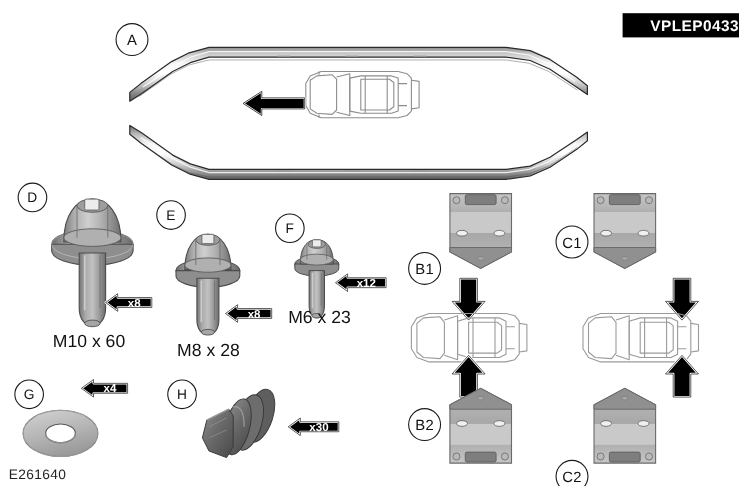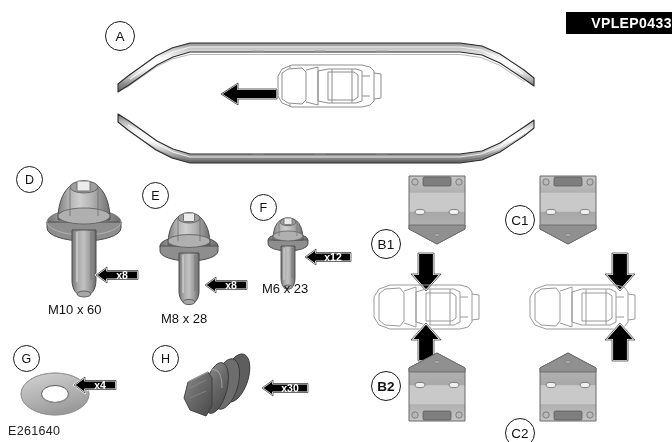--- a/index.html
+++ b/index.html
@@ -31,21 +31,21 @@
   #clip-partnum-label{width:86px;height:22px;font-size:14.5px;}
   
   .qtytag{position:absolute;height:20px;display:block;}
   .qtytag svg{display:block;overflow:visible;}
   .qtytag text{
     font-family:"Liberation Sans","DejaVu Sans",sans-serif;
     font-size:10.5px;font-weight:bold;fill:#ffffff;
   }
 
   
-  .caption{font-size:13px;color:#111;white-space:nowrap;}
+  .caption{font-size:16px;color:#111;white-space:nowrap;}
 
   
   #figure-code{font-size:12.5px;color:#222;letter-spacing:.3px;text-align:right;}
 
   
   .art{position:absolute;display:block;}
 </style>
 </head>
 <body>
 
@@ -260,21 +260,21 @@
 
   <div class="callout sm abs" style="left:13px;top:345px;">G</div>
 
   <svg class="art" style="left:18px;top:370px;width:74px;height:48px;" viewBox="0 0 74 48">
     <ellipse cx="37" cy="24" rx="34" ry="21" fill="url(#washGrad)" stroke="#5a5a5a" stroke-width="1"></ellipse>
     <ellipse cx="37" cy="24" rx="34" ry="21" fill="none" stroke="#efefef" stroke-width=".8" opacity=".5"></ellipse>
     <ellipse cx="37" cy="24" rx="13.5" ry="8.5" fill="#ffffff" stroke="#5a5a5a" stroke-width="1"></ellipse>
     <path d="M23.5,24 A13.5,8.5 0 0 0 50.5,24" fill="none" stroke="#8f8f8f" stroke-width="1.1"></path>
   </svg>
 
-  <div class="qtytag" style="left:72px;top:375px;">
+  <div class="qtytag" style="left:72px;top:343px;">
     <svg width="46" height="20" viewBox="0 0 46 20">
       <path d="M2,10 L13,2 L13,5.5 L44,5.5 L44,14.5 L13,14.5 L13,18 Z" fill="#000000" stroke="#ffffff" stroke-width="2" stroke-linejoin="round"></path>
       <path d="M2,10 L13,2 L13,5.5 L44,5.5 L44,14.5 L13,14.5 L13,18 Z" fill="none" stroke="#2b2b2b" stroke-width=".7" stroke-linejoin="round"></path>
       <text x="28" y="13.8" text-anchor="middle">x4</text>
     </svg>
   </div>
 
   <div class="callout sm abs" style="left:152px;top:345px;">H</div>
 
   <svg class="art" style="left:178px;top:348px;width:86px;height:80px;" viewBox="0 0 86 80">
@@ -332,21 +332,21 @@
       <path d="M98,15 L106,15 M98,35 L106,35"></path>
       <path d="M68,7 L68,43 M88,7 L88,43"></path>
     </g>
   </svg>
 
   <svg class="art" style="left:406px;top:320px;width:40px;height:44px;" viewBox="0 0 40 44">
     <path d="M20,3 L35,20 L28,20 L28,41 L12,41 L12,20 L5,20 Z" fill="#000000" stroke="#ffffff" stroke-width="2.2" stroke-linejoin="round"></path>
     <path d="M20,3 L35,20 L28,20 L28,41 L12,41 L12,20 L5,20 Z" fill="none" stroke="#2b2b2b" stroke-width=".7" stroke-linejoin="round"></path>
   </svg>
 
-  <div class="callout md abs" style="left:371px;top:371px;font-weight:bold;">B2</div>
+  <div class="callout md abs" style="left:371px;top:371px;">B2</div>
 
   <svg class="art" style="left:406px;top:350px;width:62px;height:74px;" viewBox="0 0 62 74">
     <path d="M3,71 L59,71 L59,18 L31,3 L3,18 Z" fill="url(#brkGradFlip)" stroke="#6a6a6a" stroke-width="1"></path>
     <rect x="17" y="61" width="28" height="9" rx="1.5" fill="#7e7e7e" stroke="#5d5d5d" stroke-width=".8"></rect>
     <circle cx="9" cy="65" r="3.2" fill="#b9b9b9" stroke="#6f6f6f" stroke-width=".8"></circle>
     <circle cx="53" cy="65" r="3.2" fill="#b9b9b9" stroke="#6f6f6f" stroke-width=".8"></circle>
     <ellipse cx="14" cy="35" rx="5" ry="2.6" fill="#f0f0f0" stroke="#6a6a6a" stroke-width=".8"></ellipse>
     <ellipse cx="48" cy="35" rx="5" ry="2.6" fill="#f0f0f0" stroke="#6a6a6a" stroke-width=".8"></ellipse>
     <path d="M3,22 L59,22 L59,18 L31,3 L3,18 Z" fill="#909090" stroke="#6a6a6a" stroke-width=".9"></path>
     <ellipse cx="31" cy="12" rx="3" ry="1.6" fill="#a8a8a8" stroke="#777" stroke-width=".6"></ellipse>

